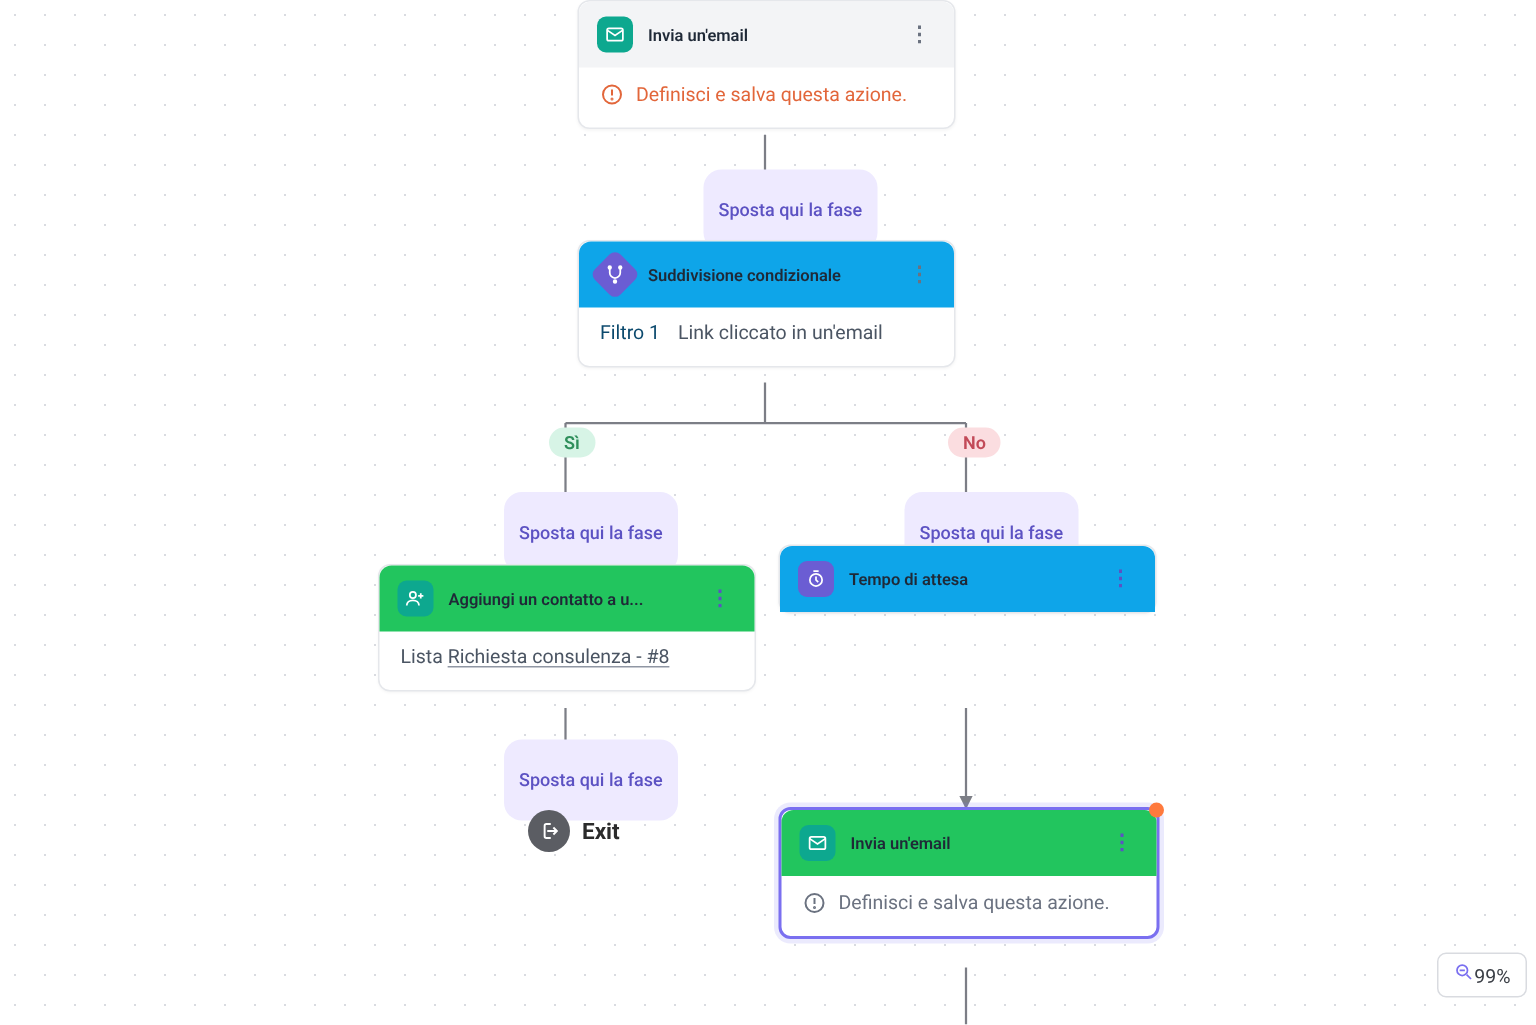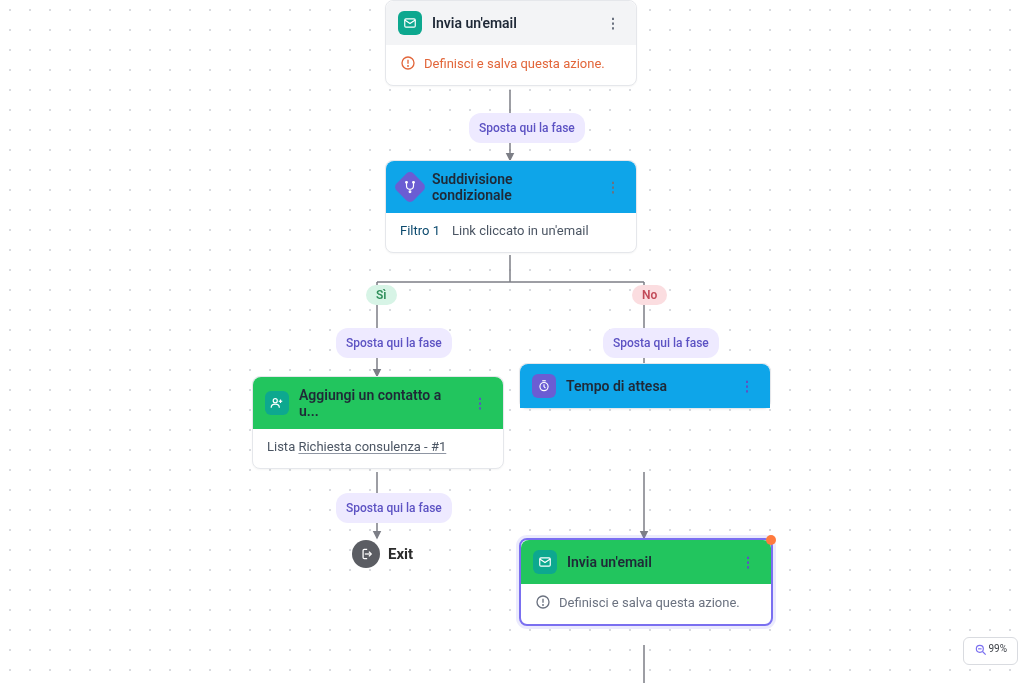--- a/index.html
+++ b/index.html
@@ -1,48 +1,48 @@
 <!DOCTYPE html>
 <html><head>
 <meta charset="utf-8">
 <style>
 html,body{margin:0;padding:0;width:1024px;height:683px;overflow:hidden;font-family:-apple-system,BlinkMacSystemFont,'Segoe UI',Roboto,Arial,sans-serif;font-size:13px;color:#1f2937;background:#fff}
 .canvas{position:absolute;inset:0;background-image:radial-gradient(circle,#d9dbe0 1px,transparent 1px);background-size:20px 20px;background-position:0 0}
 .node{position:absolute;background:#fff;border:1px solid #e5e7eb;border-radius:8px;box-shadow:0 1px 2px rgba(0,0,0,0.04)}
-.node-header{display:flex;align-items:center;gap:10px;padding:10px 12px;border-radius:8px 8px 0 0;font-weight:600;font-size:14px}
+.node-header{display:flex;align-items:center;gap:10px;padding:10px 12px;border-radius:8px 8px 0 0;font-weight:600;font-size:11px}
 .node-body{padding:10px 14px 14px 14px;font-size:13px;color:#4b5563}
 .icon-box{width:24px;height:24px;border-radius:6px;display:flex;align-items:center;justify-content:center;flex:0 0 24px}
 .menu-dots{margin-left:auto;color:#6b7280;font-size:14px;letter-spacing:0;line-height:1;cursor:pointer;padding:0 4px}
 .menu-dots::before{content:'⋮'}
 
 .hdr-grey{background:#f3f4f6}
 .hdr-purple{background:#0ea5e9}
 .hdr-teal{background:#22c55e}
 .icon-teal{background:#0da88f;color:#fff}
 .icon-purple{background:#6b5dd3;color:#fff}
 
 .warn{display:flex;align-items:center;gap:8px;color:#e2663a;font-size:13px}
 .info{display:flex;align-items:center;gap:8px;color:#6b7280;font-size:13px}
 
-.pill{position:absolute;background:#eeeaff;color:#5c52c3;font-size:12px;font-weight:500;padding:8px 10px;border-radius:12px;white-space:nowrap}
+.pill{position:absolute;background:#eeeaff;color:#5c52c3;font-size:12px;font-weight:500;padding:20px 10px;border-radius:12px;white-space:nowrap}
 .branch-pill{position:absolute;font-size:12px;font-weight:600;padding:3px 10px;border-radius:10px}
 .pill-si{background:#d7f4e6;color:#2f8f5b}
 .pill-no{background:#fbdde0;color:#c24a58}
 
 .exit{position:absolute;display:flex;align-items:center;gap:8px;font-weight:700;font-size:15px;color:#2b2b2b}
 .exit-icon{width:28px;height:28px;border-radius:50%;background:#5b5d63;display:flex;align-items:center;justify-content:center;color:#fff}
 
 .selected{border:2px solid #7a6ff0;box-shadow:0 0 0 3px rgba(122,111,240,0.15)}
 .badge-dot{position:absolute;width:10px;height:10px;border-radius:50%;background:#ff7a3d;right:-5px;top:-5px}
 
 svg.wires{position:absolute;inset:0;pointer-events:none}
 .wire{stroke:#7c7e86;stroke-width:1.5;fill:none}
 .arrowhead{fill:#7c7e86}
 
-.zoom{position:absolute;right:6px;bottom:18px;background:#fff;border:1px solid #d9dbe0;border-radius:6px;display:flex;align-items:flex-start;gap:0;padding:5px 10px;font-size:10px;color:#3b3f46}
+.zoom{position:absolute;right:6px;bottom:18px;background:#fff;border:1px solid #d9dbe0;border-radius:6px;display:flex;align-items:flex-end;gap:0;padding:5px 10px;font-size:13px;color:#3b3f46}
 .zoom .mag{color:#7a6ff0}
 
 .ul{text-decoration:underline;text-decoration-color:#8f96a3;text-underline-offset:2px}
 </style>
 </head>
 <body>
 
 <div class="canvas">
 
   <svg class="wires" width="1024" height="683">
@@ -126,21 +126,21 @@
             <circle cx="9" cy="8" r="3.5"></circle>
             <path d="M2 20c0-3.5 3-6 7-6s7 2.5 7 6"></path>
             <line x1="18" y1="6" x2="18" y2="12"></line>
             <line x1="15" y1="9" x2="21" y2="9"></line>
           </svg>
       </span>
       <span>Aggiungi un contatto a u...</span>
       <span class="menu-dots" style="color:#5c52c3"></span>
     </div>
     <div class="node-body">
-      <span>Lista </span><span class="ul">Richiesta consulenza - #1</span>
+      <span>Lista </span><span class="ul">Richiesta consulenza - #8</span>
     </div>
   </div>
 
   <div class="node" style="left:519px;top:363px;width:250px">
     <div class="node-header hdr-purple">
       <span class="icon-box icon-purple">
         <svg width="14" height="14" viewBox="0 0 24 24" fill="none" stroke="#fff" stroke-width="2">
             <circle cx="12" cy="13" r="7"></circle>
             <path d="M12 9v4l2.5 2.5"></path>
             <path d="M9 3h6"></path>

